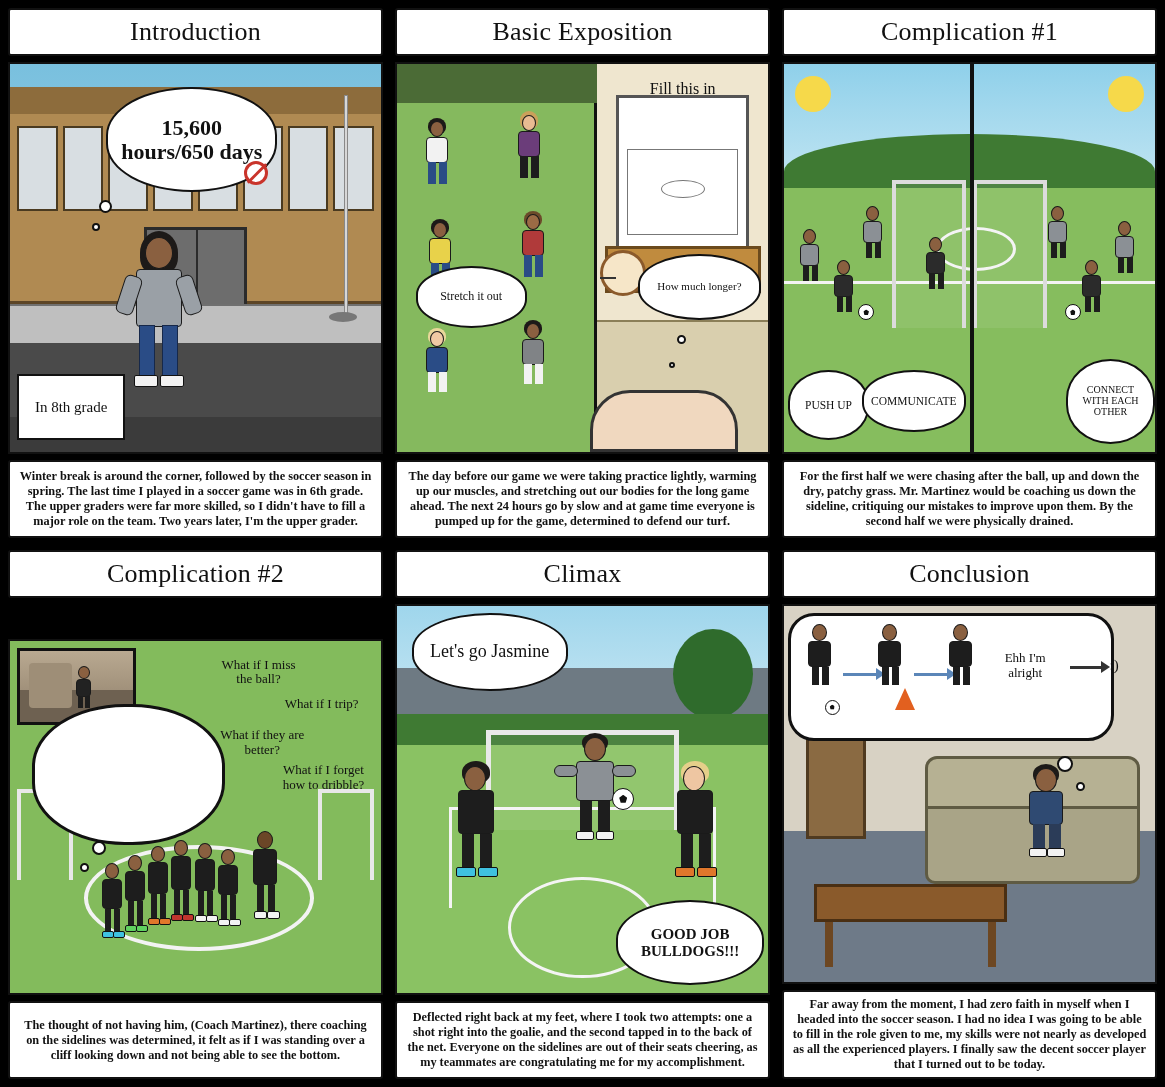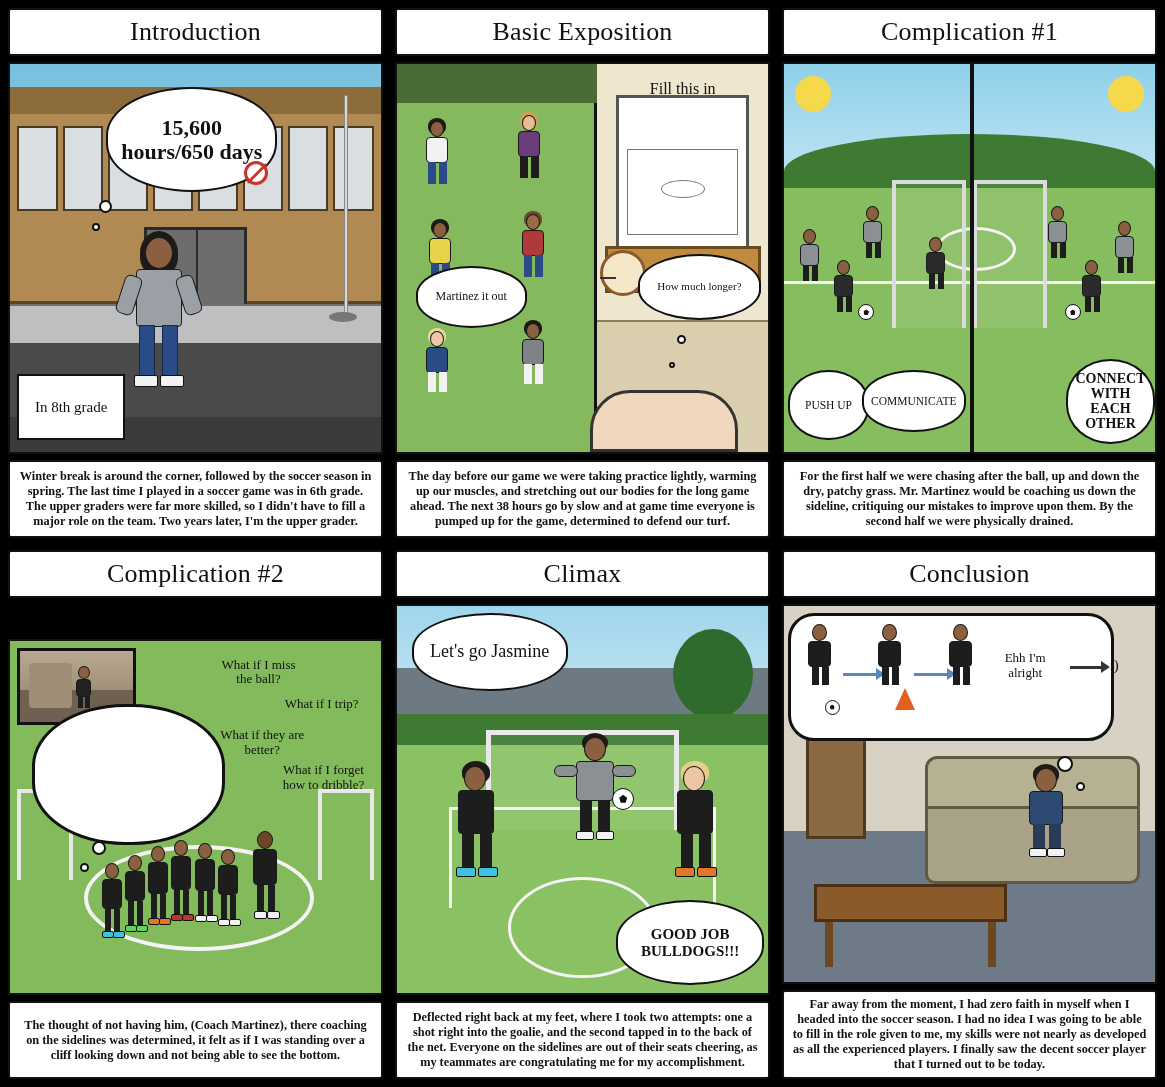--- a/index.html
+++ b/index.html
@@ -190,21 +190,21 @@
       </div>
       <div class="p" style="left:31%;top:66%;width:42px;height:70px;">
         <div class="hair" style="left:12px;top:0;width:18px;height:16px;"></div>
         <div class="head" style="left:14px;top:3px;width:14px;height:16px;"></div>
         <div class="body" style="left:10px;top:19px;width:22px;height:26px;background:#808386;"></div>
         <div class="leg" style="left:12px;top:44px;width:8px;height:20px;background:#f2f2f2;"></div>
         <div class="leg" style="left:23px;top:44px;width:8px;height:20px;background:#f2f2f2;"></div>
       </div>
 
       <div class="bubble" style="left:5%;top:52%;width:30%;height:16%;font-size:12px;">
-        <span>Martinez it out</span>
+        <span>Stretch it out</span>
       </div>
 
       <div style="position:absolute;right:0;top:0;width:46%;height:100%;background:#efe6cf;"></div>
       <div style="position:absolute;right:0;bottom:0;width:46%;height:34%;background:#d9cfae;border-top:2px solid #8b7f58;"></div>
       <div style="position:absolute;right:5%;top:8%;width:36%;height:40%;background:#fff;border:3px solid #555;"></div>
       <div style="position:absolute;right:8%;top:22%;width:30%;height:22%;border:1px solid #777;"></div>
       <div style="position:absolute;right:17%;top:30%;width:44px;height:18px;border:1px solid #777;border-radius:50%;"></div>
       <div class="lbl" style="right:5%;top:2%;width:36%;height:9%;border:none;background:transparent;font-size:16px;font-weight:normal;">
         <span>Fill this in</span>
       </div>
@@ -212,21 +212,21 @@
       <div style="position:absolute;right:33%;top:48%;width:46px;height:46px;border-radius:50%;background:#f6e6c8;border:3px solid #8b5a2b;"></div>
       <div style="position:absolute;right:41%;top:55%;width:16px;height:2px;background:#333;"></div>
       <div class="bubble" style="right:2%;top:49%;width:33%;height:17%;font-size:11px;">
         <span>How much longer?</span>
       </div>
       <div class="dot" style="right:22%;top:70%;width:9px;height:9px;"></div>
       <div class="dot" style="right:25%;top:77%;width:6px;height:6px;"></div>
       <div style="position:absolute;right:8%;bottom:0;width:40%;height:16%;background:#f0d8bf;border:3px solid #333;border-radius:40px 40px 0 0;"></div>
     </div>
     <div class="caption">
-      <span>The day before our game we were taking practice lightly, warming up our muscles, and stretching out our bodies for the long game ahead. The next 38 hours go by slow and at game time everyone is pumped up for the game, determined to defend our turf.</span>
+      <span>The day before our game we were taking practice lightly, warming up our muscles, and stretching out our bodies for the long game ahead. The next 24 hours go by slow and at game time everyone is pumped up for the game, determined to defend our turf.</span>
     </div>
   </div>
 
   <div class="cell">
     <div class="title-bar">
       <span>Complication #1</span>
     </div>
     <div class="scene" style="background:#7fb758;">
       <div class="sky" style="height:30%;background:linear-gradient(#8fd0ea,#bfe4f2);"></div>
       <div style="position:absolute;left:3%;top:3%;width:36px;height:36px;border-radius:50%;background:#f6d94a;"></div>
@@ -284,21 +284,21 @@
       </div>
       <div class="ball" style="left:20%;top:62%;width:16px;height:16px;"></div>
       <div class="ball" style="right:20%;top:62%;width:16px;height:16px;"></div>
 
       <div class="bubble" style="left:1%;bottom:3%;width:22%;height:18%;font-size:11.5px;">
         <span>PUSH UP</span>
       </div>
       <div class="bubble" style="left:21%;bottom:5%;width:28%;height:16%;font-size:11.5px;">
         <span>COMMUNICATE</span>
       </div>
-      <div class="bubble" style="right:0%;bottom:2%;width:24%;height:22%;font-size:14px;font-weight:bold;">
+      <div class="bubble" style="right:0%;bottom:2%;width:24%;height:22%;font-size:10px;font-weight:normal;">
         <span>CONNECT WITH EACH OTHER</span>
       </div>
     </div>
     <div class="caption">
       <span>For the first half we were chasing after the ball, up and down the dry, patchy grass. Mr. Martinez would be coaching us down the sideline, critiquing our mistakes to improve upon them. By the second half we were physically drained.</span>
     </div>
   </div>
 
   <div class="cell">
     <div class="title-bar">

